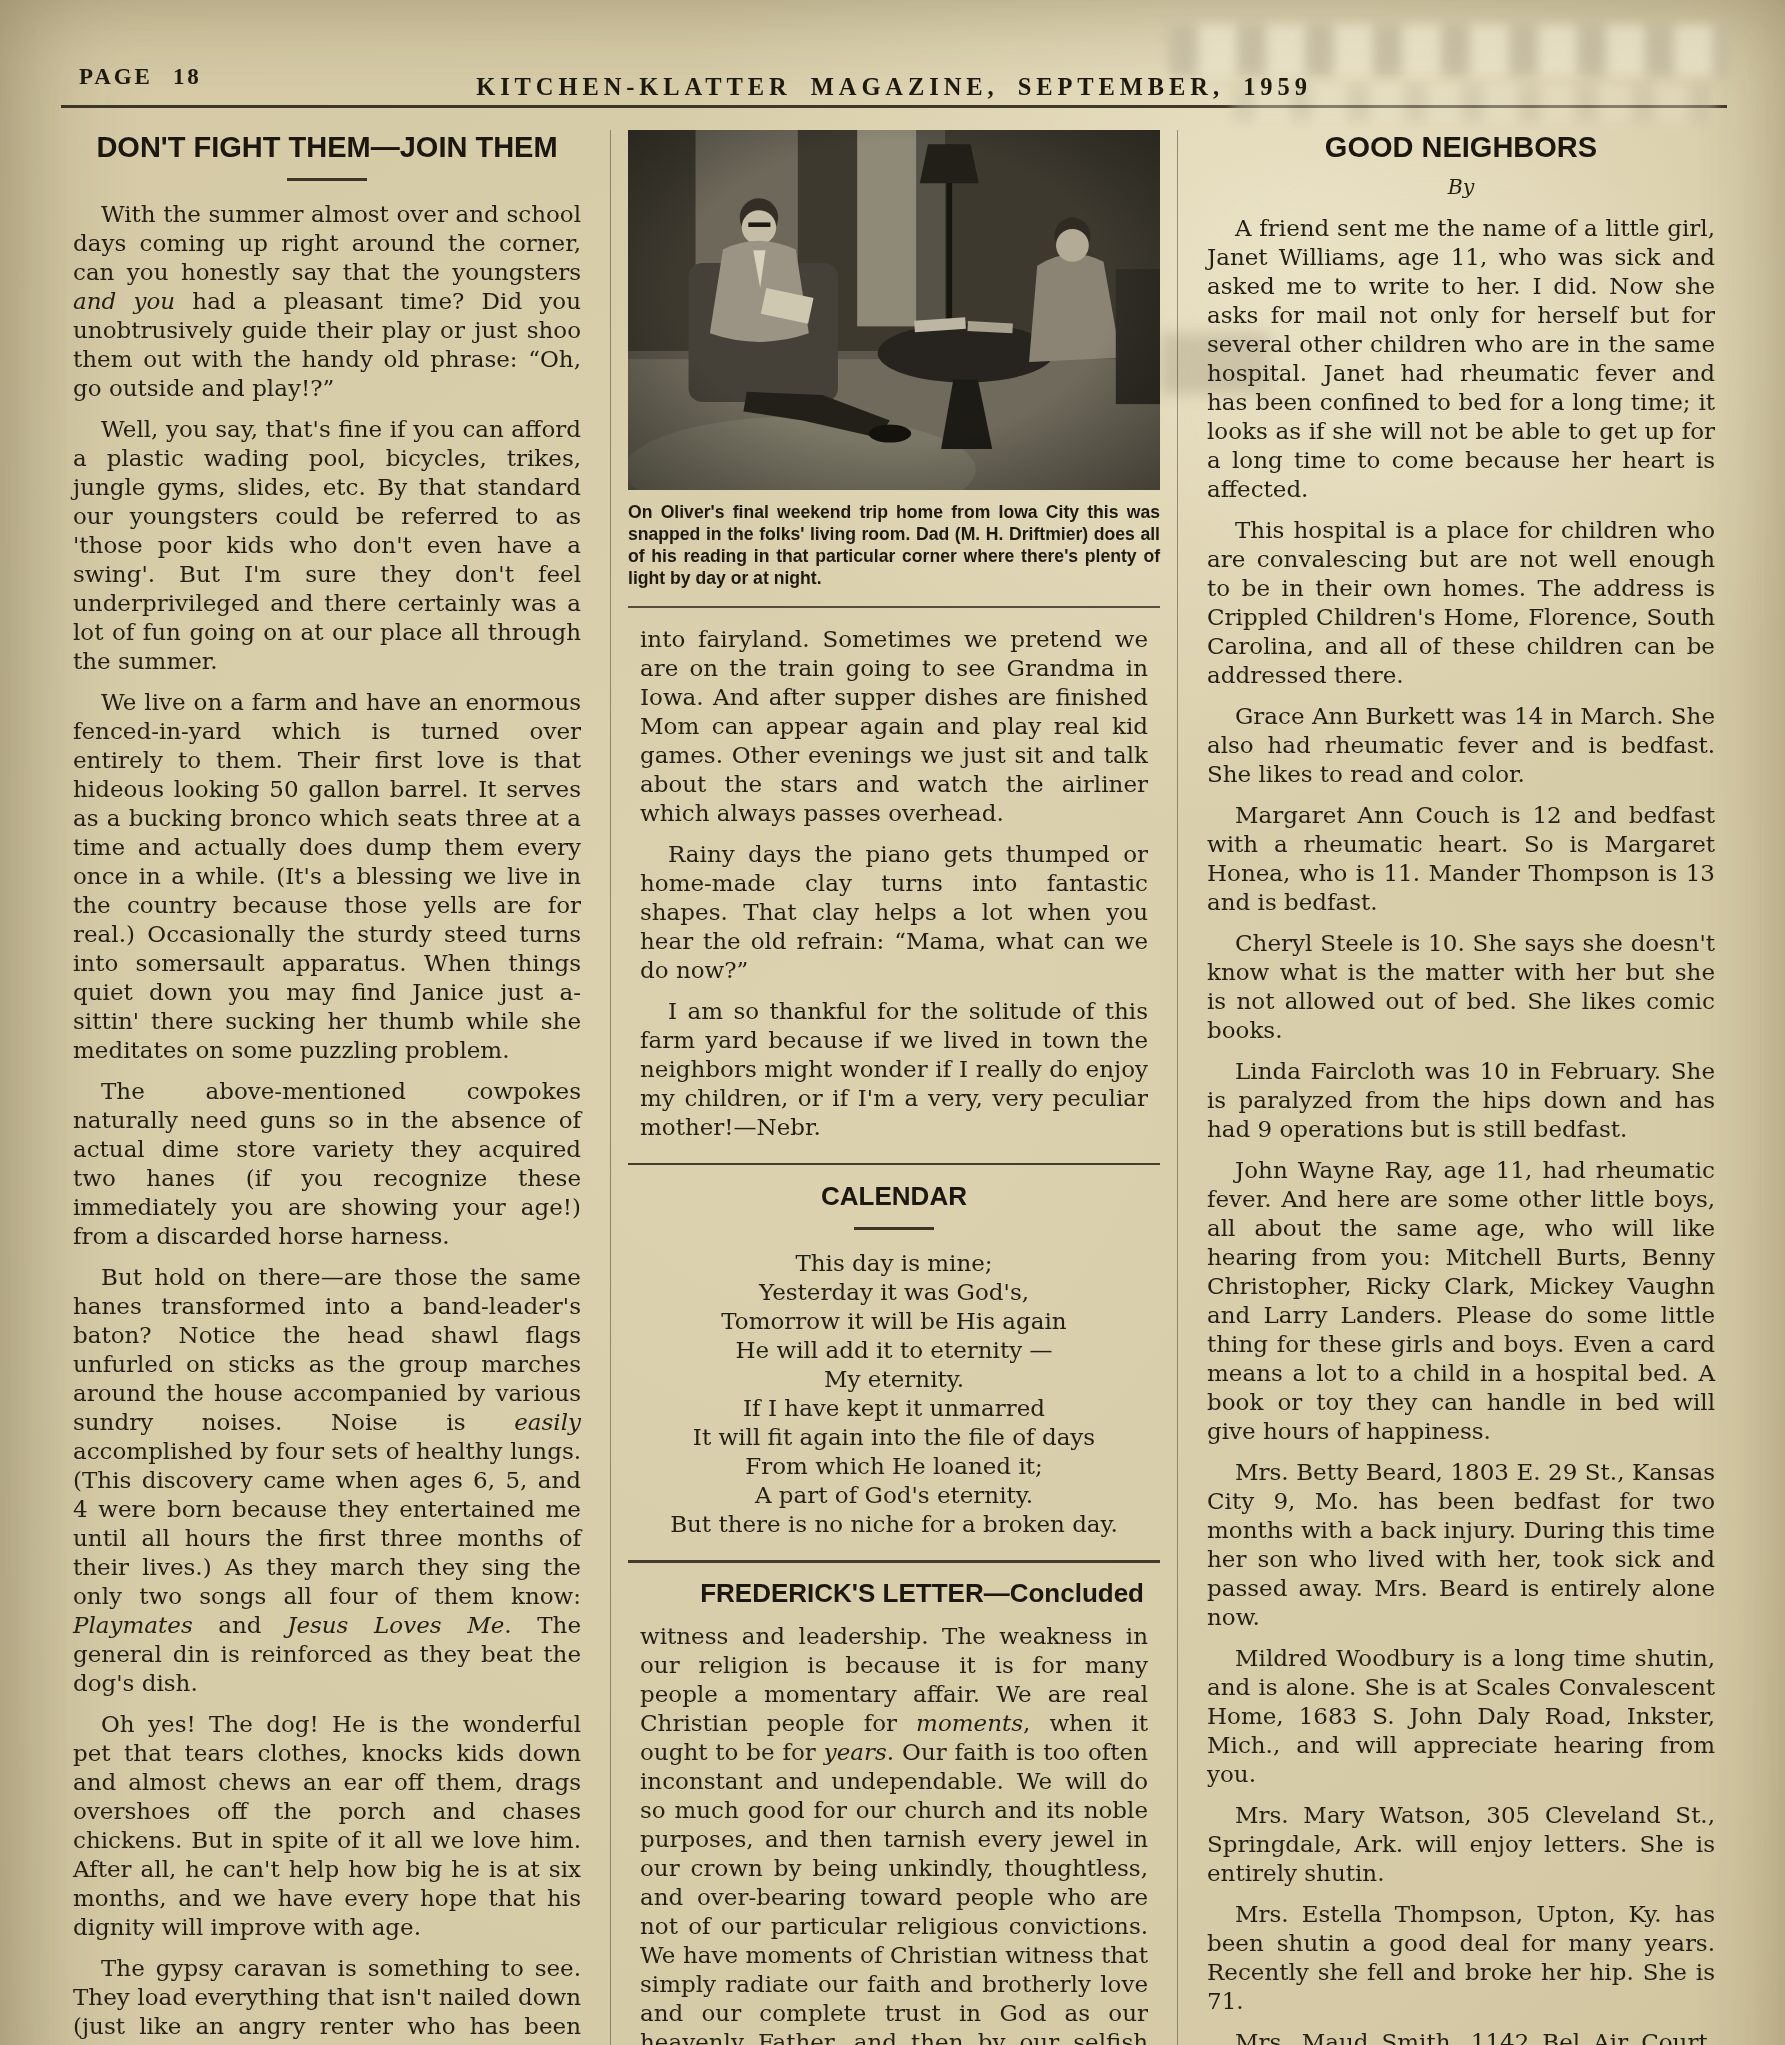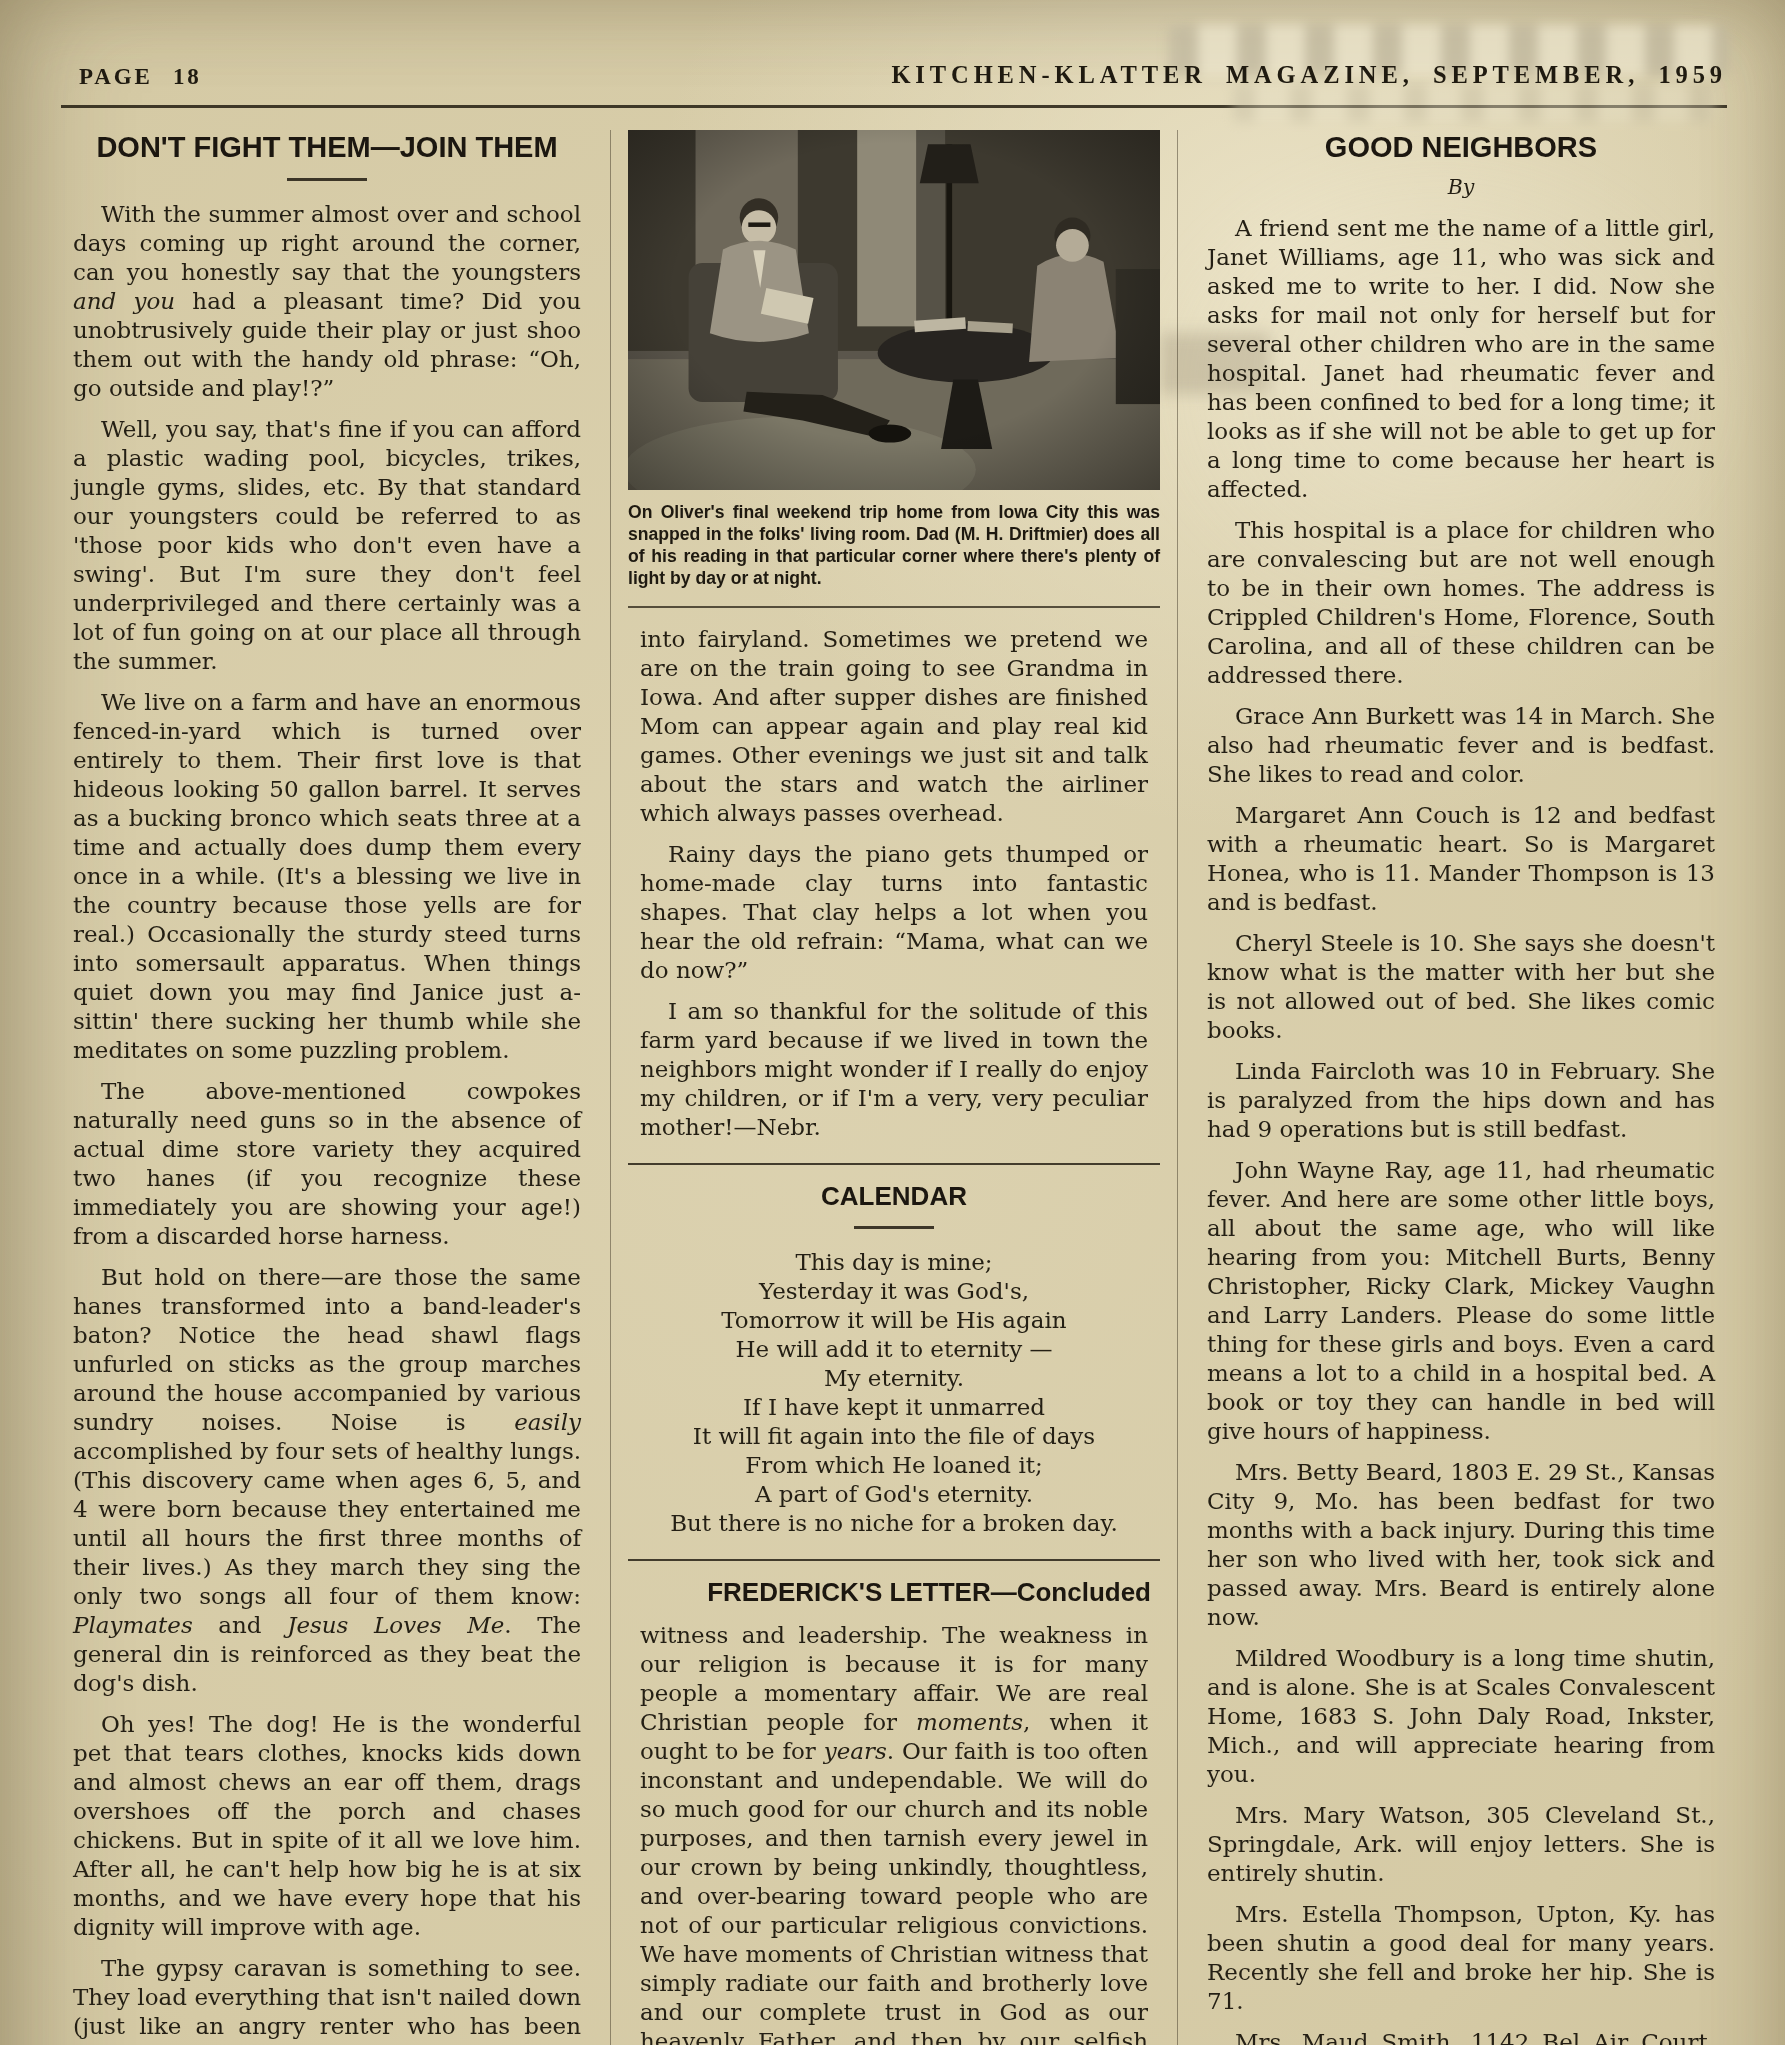--- a/index.html
+++ b/index.html
@@ -23,38 +23,38 @@
       background:repeating-linear-gradient(90deg, rgba(95,84,58,.30) 0 29px, rgba(95,84,58,0) 29px 68px), #eae3ca;}
   .g2{top:84px;right:70px;width:483px;height:38px;border-radius:4.1px;opacity:.42;
       background:repeating-linear-gradient(90deg, rgba(95,84,58,.25) 0 22.5px, rgba(95,84,58,0) 22.5px 57px), #e7e0c6;}
   .g3{top:131px;right:37px;width:622px;height:511px;filter:blur(14px);opacity:.6;
       background:radial-gradient(closest-side, rgba(238,231,208,.6), rgba(238,231,208,0));}
   .g4{top:333px;left:1160px;width:110px;height:61px;background:rgba(70,60,40,.17);filter:blur(7.4px);}
   
   .hdr{position:relative;z-index:1;height:30px;}
   .page-label{position:absolute;left:18px;top:2.5px;font-family:"Liberation Serif",serif;font-weight:bold;
       font-size:23px;letter-spacing:2.9px;word-spacing:11.5px;color:#1f1a10;}
-  .masthead{position:absolute;left:0;right:0;top:0;text-align:right;font-family:"Liberation Serif",serif;
+  .masthead{position:absolute;left:0;right:0;top:12px;text-align:center;font-family:"Liberation Serif",serif;
       font-weight:bold;font-size:24.5px;letter-spacing:4.9px;word-spacing:8.2px;color:#1f1a10;}
   .header-rule{height:2.5px;background:rgba(35,29,17,.85);margin-top:14px;}
   
   .columns{display:flex;align-items:flex-start;position:relative;z-index:1;margin-top:22px;
       font-size:23px;line-height:29px;text-align:justify;}
   .col{flex:1 1 0;min-width:0;padding:0 17px;}
   .col:first-child{padding-left:0;}
   .col:last-child{padding-right:0;}
   .col + .col{border-left:0.8px solid rgba(50,42,26,.45);}
   p{margin:12px;text-indent:28px;}
   p.flush{text-indent:0;}
   i{font-style:italic;}
   
   .headline{font-family:"Liberation Sans",sans-serif;font-weight:bold;font-size:29px;line-height:1.12;
       text-align:center;margin:1.6px 0 0;color:#1c1710;letter-spacing:0px;}
   .subhead{font-family:"Liberation Sans",sans-serif;font-weight:bold;font-size:26px;line-height:1.12;
-      text-align:center;margin:9px;color:#1c1710;}
+      text-align:center;margin:16px;color:#1c1710;}
   .subhead.left{text-align:right;margin-bottom:14px;}
   .head-divider{width:80px;height:2.9px;background:rgba(33,27,16,.85);margin:14.7px auto 19px;}
   .rule{height:1.6px;background:rgba(40,34,20,.75);margin:17px 0;}
   .rule-heavy{height:2.9px;background:rgba(33,27,16,.82);margin:21px 0 16.4px;}
   
   figure{margin:0;}
   .photo{width:100%;height:360px;display:block;}
   .caption{font-family:"Liberation Sans",sans-serif;font-weight:bold;font-size:17.6px;line-height:22px;
       text-align:justify;margin-top:11.5px;color:#1e1910;}
   

